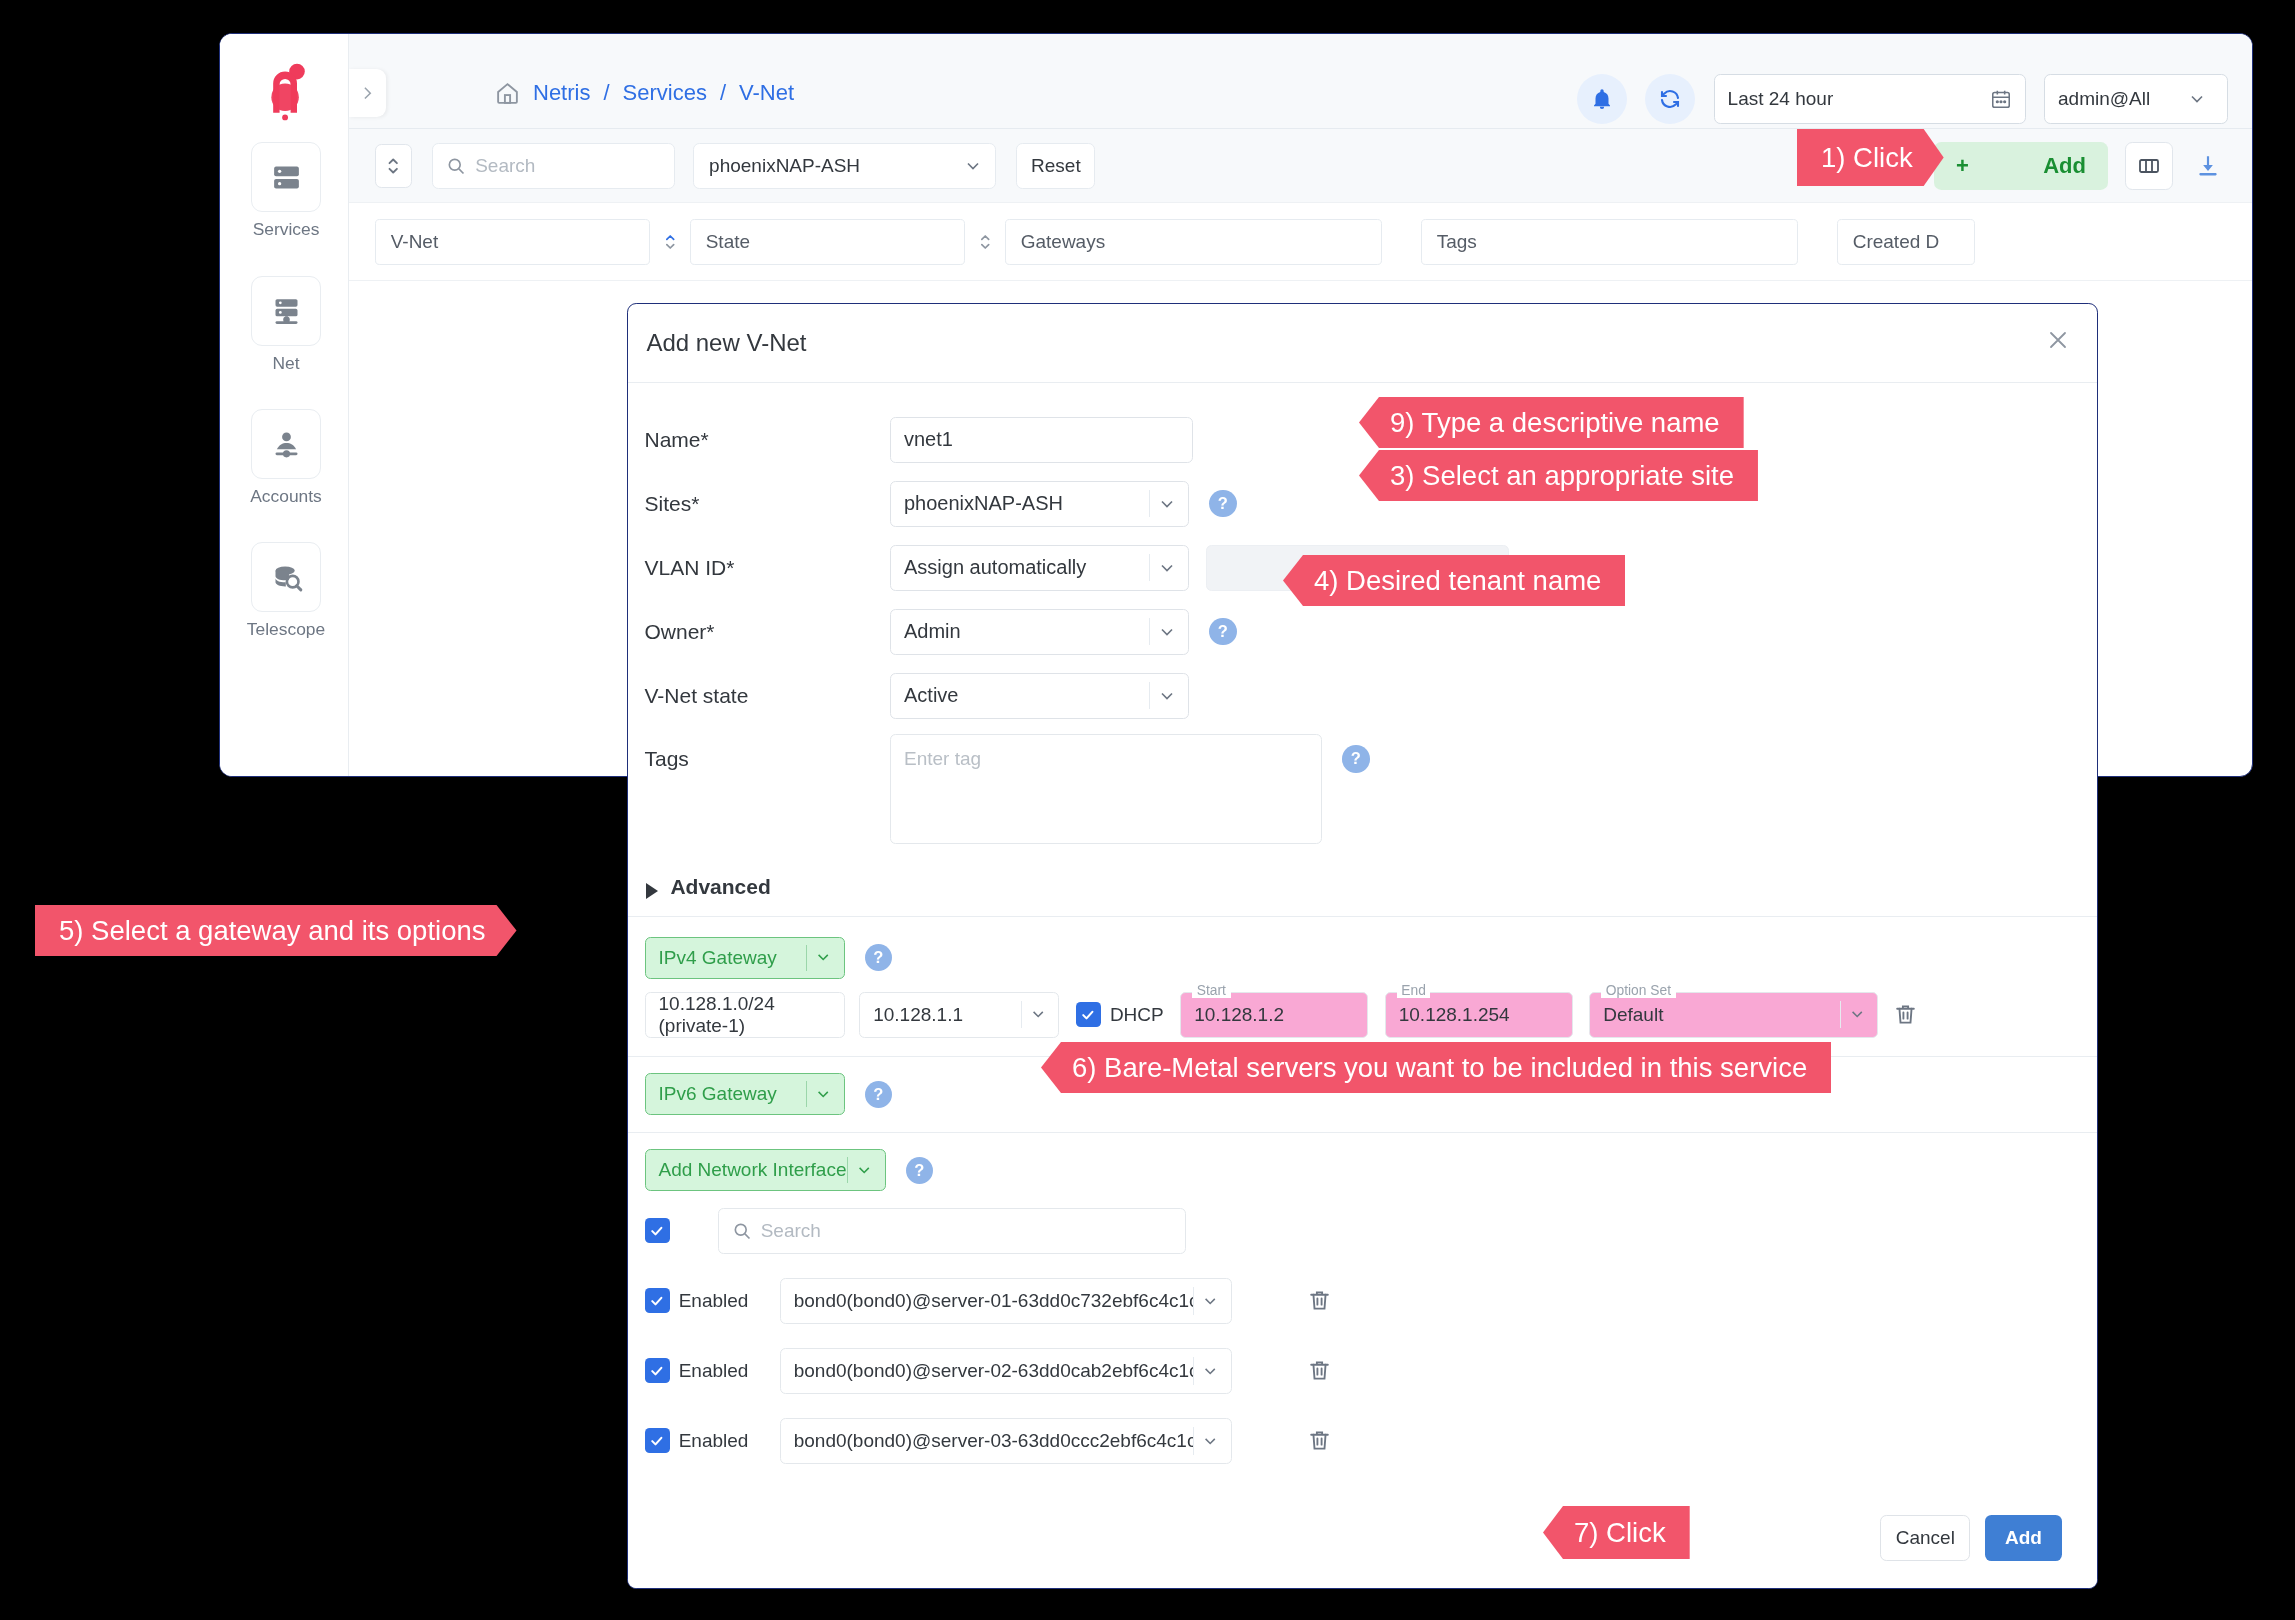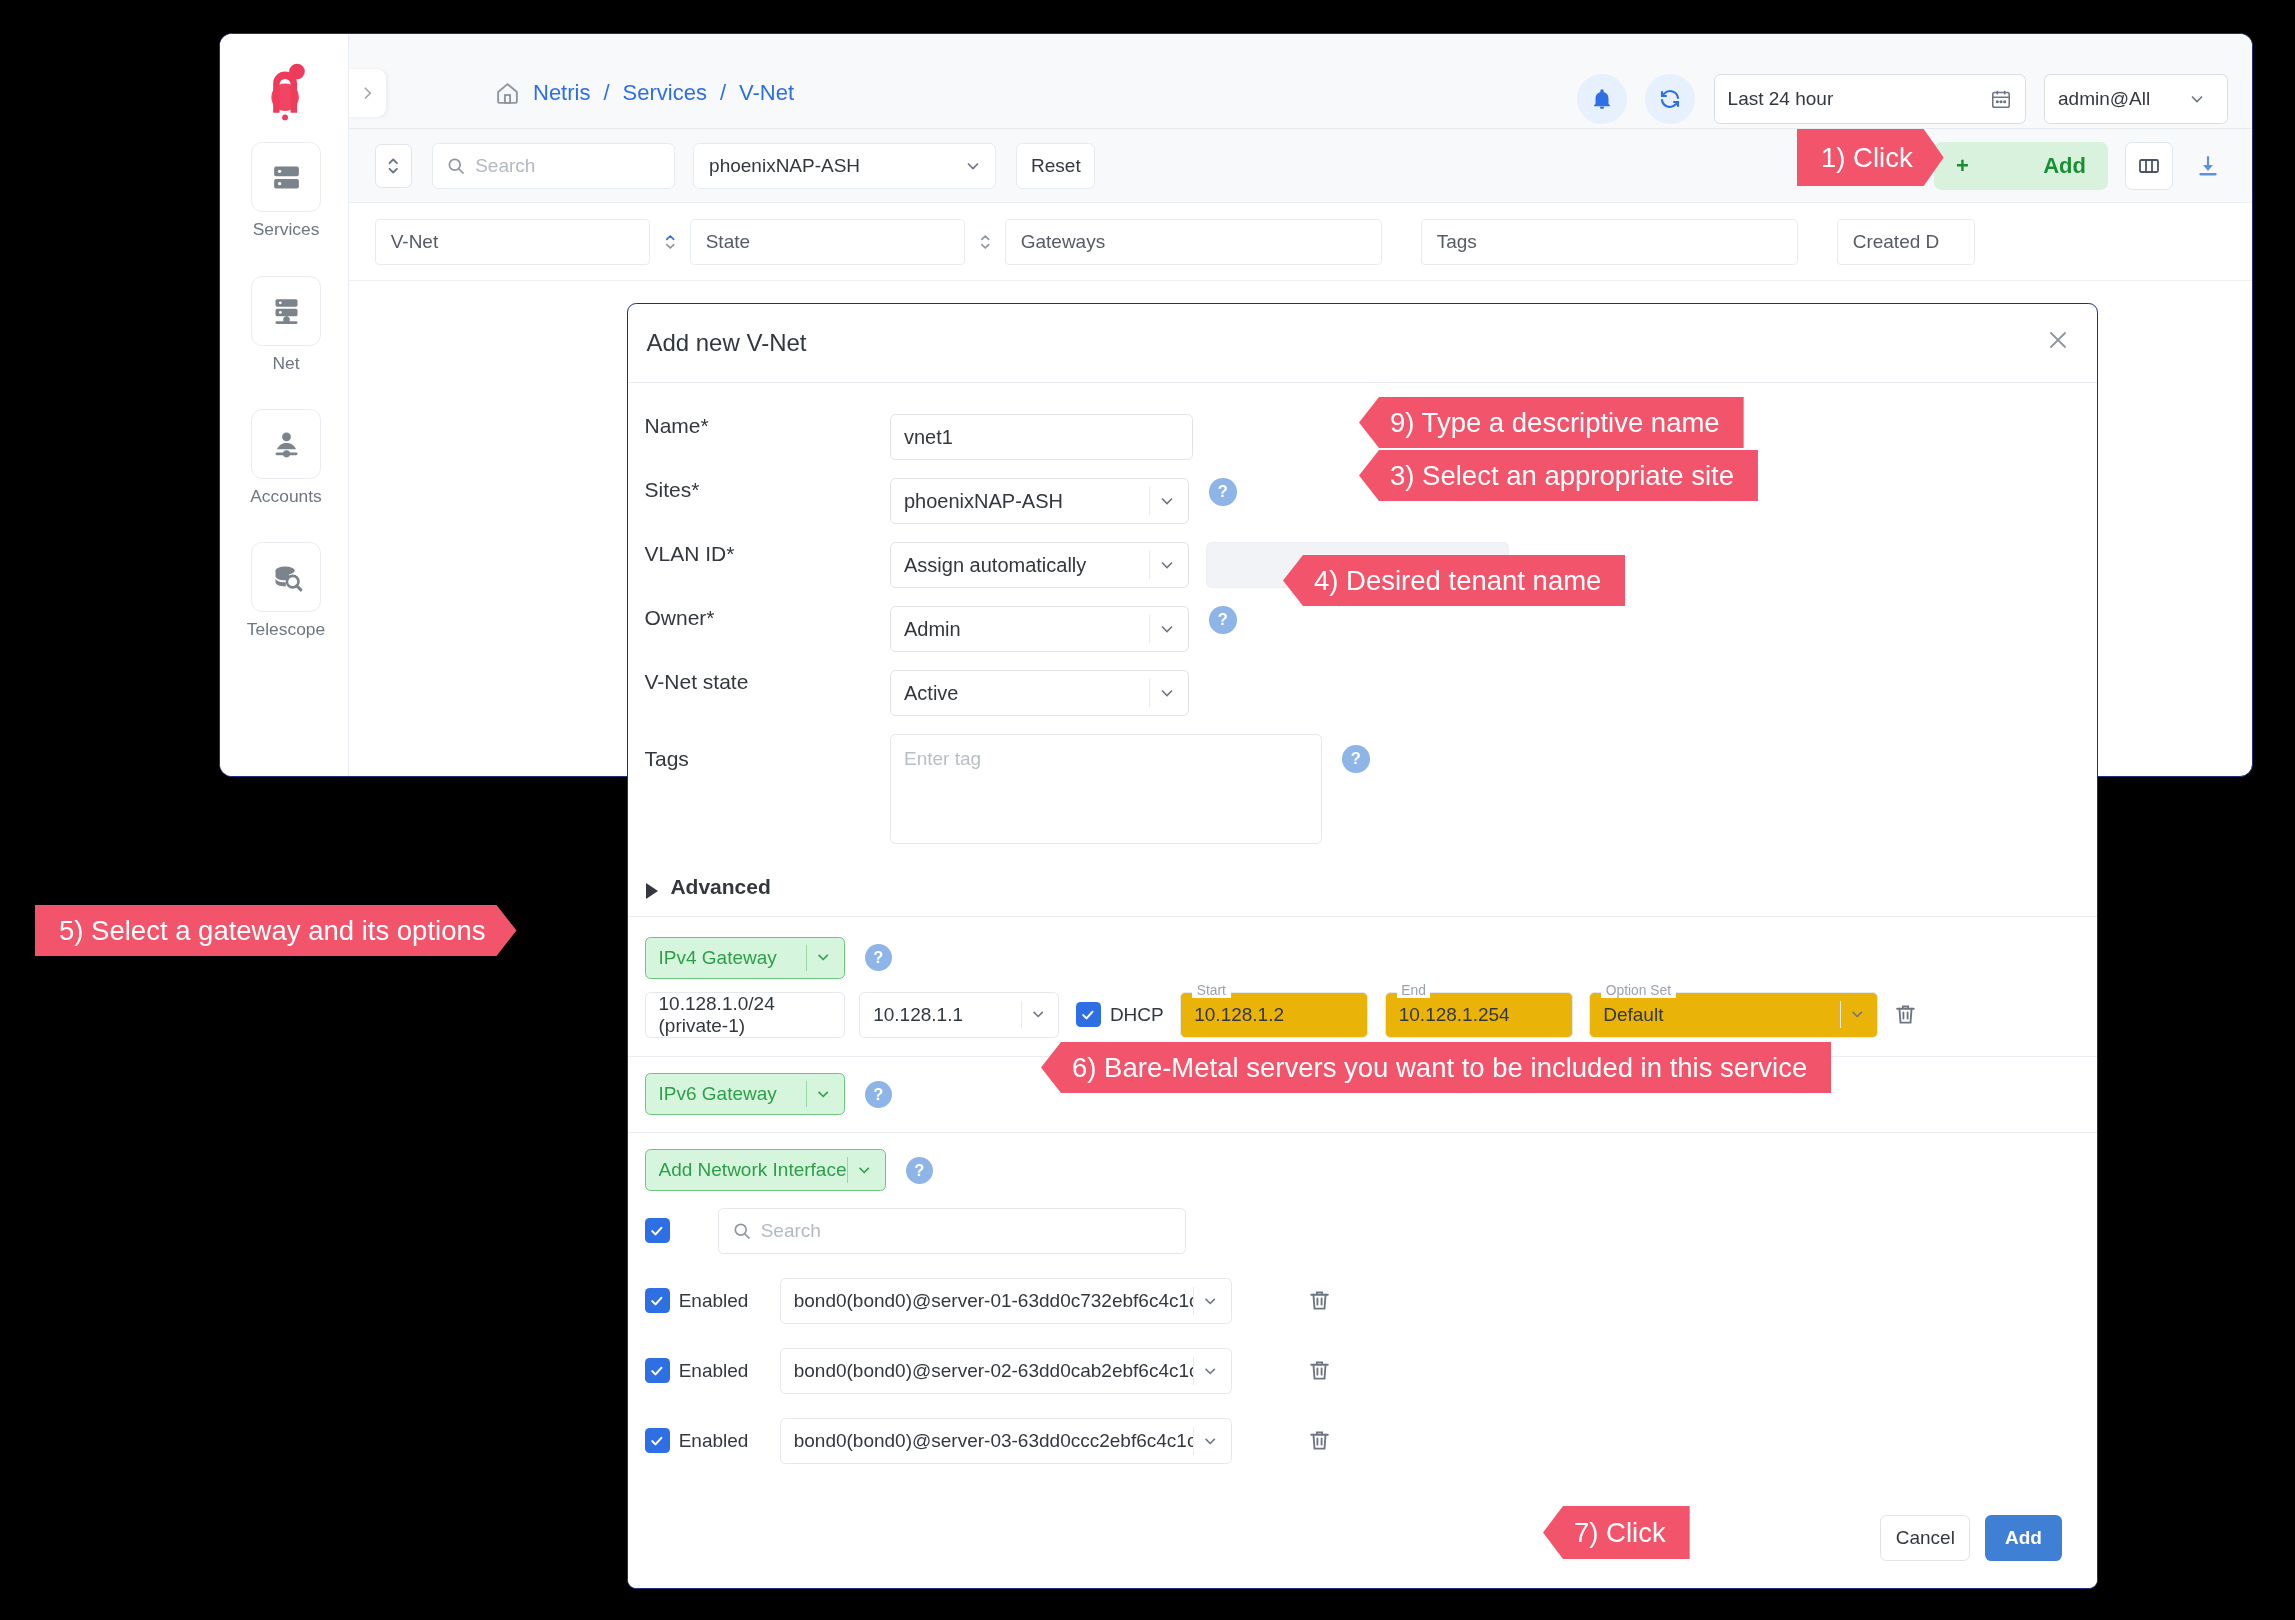--- a/index.html
+++ b/index.html
@@ -200,21 +200,21 @@
     display: flex; align-items: center; justify-content: center; cursor: pointer;
   }
   .btn-add {
     width: 77px; height: 46px; border-radius: 6.4px;
     background: #3f7fd4; color: #fff; font-size: 19px; font-weight: bold;
     display: flex; align-items: center; justify-content: center; cursor: pointer;
   }
 
   
   .frm { padding: 31px 0 0 0; }
-  .frow { display: flex; align-items: flex-start; height: 51px; margin-bottom: 13px; }
+  .frow { display: flex; align-items: center; height: 51px; margin-bottom: 13px; }
   .flabel { width: 262px; padding-left: 16.5px; font-size: 21px; color: #33383e; }
   .finput {
     width: 303px; height: 46px; border: 0.9px solid #dfe3e8; border-radius: 5.5px;
     background: #fff; display: flex; align-items: center; padding: 0 13px;
     font-size: 20px; color: #33383e; cursor: text;
   }
   .fselect {
     width: 299px; height: 46px; border: 0.9px solid #dfe3e8; border-radius: 5.5px;
     background: #fff; display: flex; align-items: center; justify-content: space-between;
     padding: 0 3.7px 0 13px; font-size: 20px; color: #33383e; cursor: pointer;
@@ -263,21 +263,21 @@
     padding: 0 3.7px 0 13px; font-size: 19px; color: #33383e; cursor: pointer; gap: 41px;
   }
   .cb {
     width: 25px; height: 25px; border-radius: 4.6px; background: #2f6fe4;
     display: flex; align-items: center; justify-content: center;
     color: #fff; font-size: 16.5px; cursor: pointer; flex: none;
   }
   .dhcp-wrap { margin-left: 16.5px; display: flex; align-items: center; gap: 9.2px; font-size: 19px; color: #33383e; }
   .ofield {
     position: relative; margin-left: 16.5px; height: 46px;
-    border: 0.9px solid #e4e8ec; border-radius: 5.5px; background: #eab308;
+    border: 0.9px solid #e4e8ec; border-radius: 5.5px; background: #f9a8d4;
     display: flex; align-items: center; padding: 0 13px;
     font-size: 19px; color: #33383e; cursor: text;
   }
   .ofield .cap {
     position: absolute; top: -10px; left: 11px; background: #fff;
     padding: 0 4.6px; font-size: 13.8px; color: #9aa3ad;
   }
   .trash { margin-left: 14.7px; color: #6d7683; cursor: pointer; display:flex; align-items:center;}
 
   .nisec { padding: 0 0 0 16.5px; }

